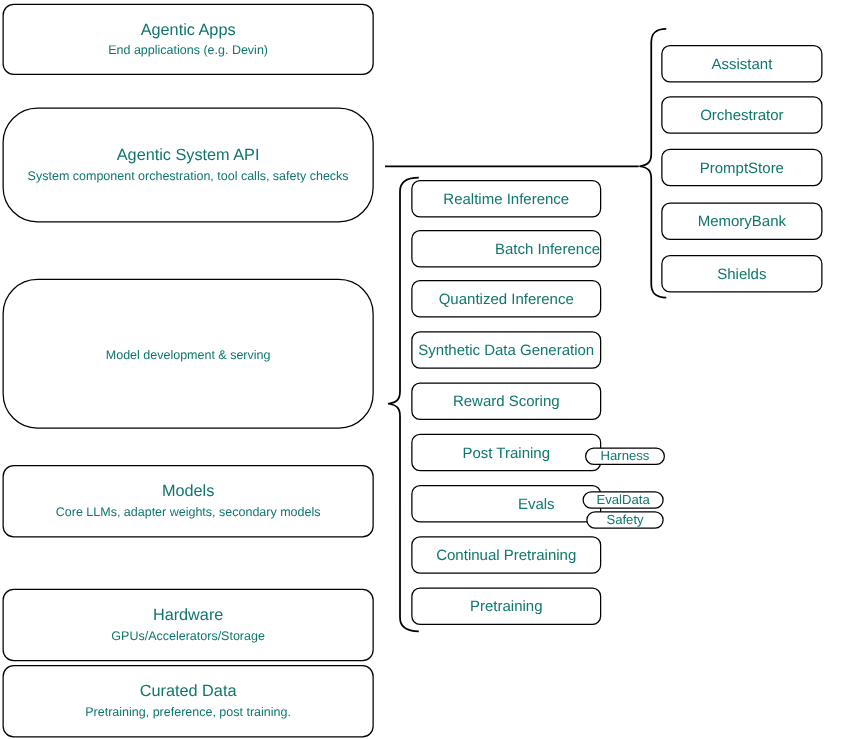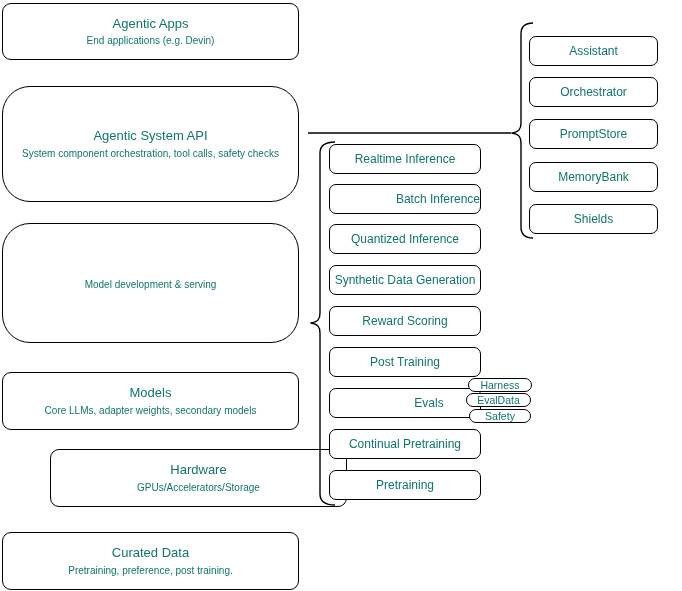--- a/index.html
+++ b/index.html
@@ -69,35 +69,35 @@
     <path d="M308,133 H511" fill="none" stroke="#000000" stroke-width="1.4"></path>
     <path d="M533,23 C524,23 521,27 521,34 V123 C521,129 519,132 511.5,133 C519,134 521,137 521,143 V227 C521,234 524,238 533,238" fill="none" stroke="#000000" stroke-width="1.4"></path>
     <path d="M335,142 C324,142 320,146 320,153 V313 C320,319 318,322 310.5,323 C318,324 320,327 320,333 V494 C320,501 324,505 335,505" fill="none" stroke="#000000" stroke-width="1.4"></path>
   </svg>
 
   <div class="node left sm" style="top:3px;">
     <div class="title">Agentic Apps</div>
     <div class="subtitle">End applications (e.g. Devin)</div>
   </div>
 
-  <div class="node left tall" style="top:86px; height:116px;">
+  <div class="node left tall" style="top:86px; height:92px;">
     <div class="title">Agentic System API</div>
     <div class="subtitle">System component orchestration, tool calls, safety checks</div>
   </div>
 
   <div class="node left tall" style="top:223px; height:120px;">
     <div class="subtitle">Model development &amp; serving</div>
   </div>
 
   <div class="node left sm" style="top:372px; height:58px;">
     <div class="title">Models</div>
     <div class="subtitle">Core LLMs, adapter weights, secondary models</div>
   </div>
 
-  <div class="node left sm" style="top:449px; height:58px;margin-left:48px;">
+  <div class="node left sm" style="top:471px; height:58px;">
     <div class="title">Hardware</div>
     <div class="subtitle">GPUs/Accelerators/Storage</div>
   </div>
 
   <div class="node left sm" style="top:532px; height:58px;">
     <div class="title">Curated Data</div>
     <div class="subtitle">Pretraining, preference, post training.</div>
   </div>
 
   <div class="node mid" style="top:144px;">
@@ -121,21 +121,21 @@
   <div class="node mid" style="top:388px;padding-left:48px;">
     <span>Evals</span>
   </div>
   <div class="node mid" style="top:429px;">
     <span>Continual Pretraining</span>
   </div>
   <div class="node mid" style="top:470px;">
     <span>Pretraining</span>
   </div>
 
-  <div class="pill" style="left:468px; top:378px; width:64px; height:14px;">
+  <div class="pill" style="left:468px; top:358px; width:64px; height:14px;">
     <span>Harness</span>
   </div>
   <div class="pill" style="left:466px; top:393px; width:65px; height:14px;">
     <span>EvalData</span>
   </div>
   <div class="pill" style="left:469px; top:409px; width:62px; height:14px;">
     <span>Safety</span>
   </div>
 
   <div class="node rightcol" style="top:36px;">

